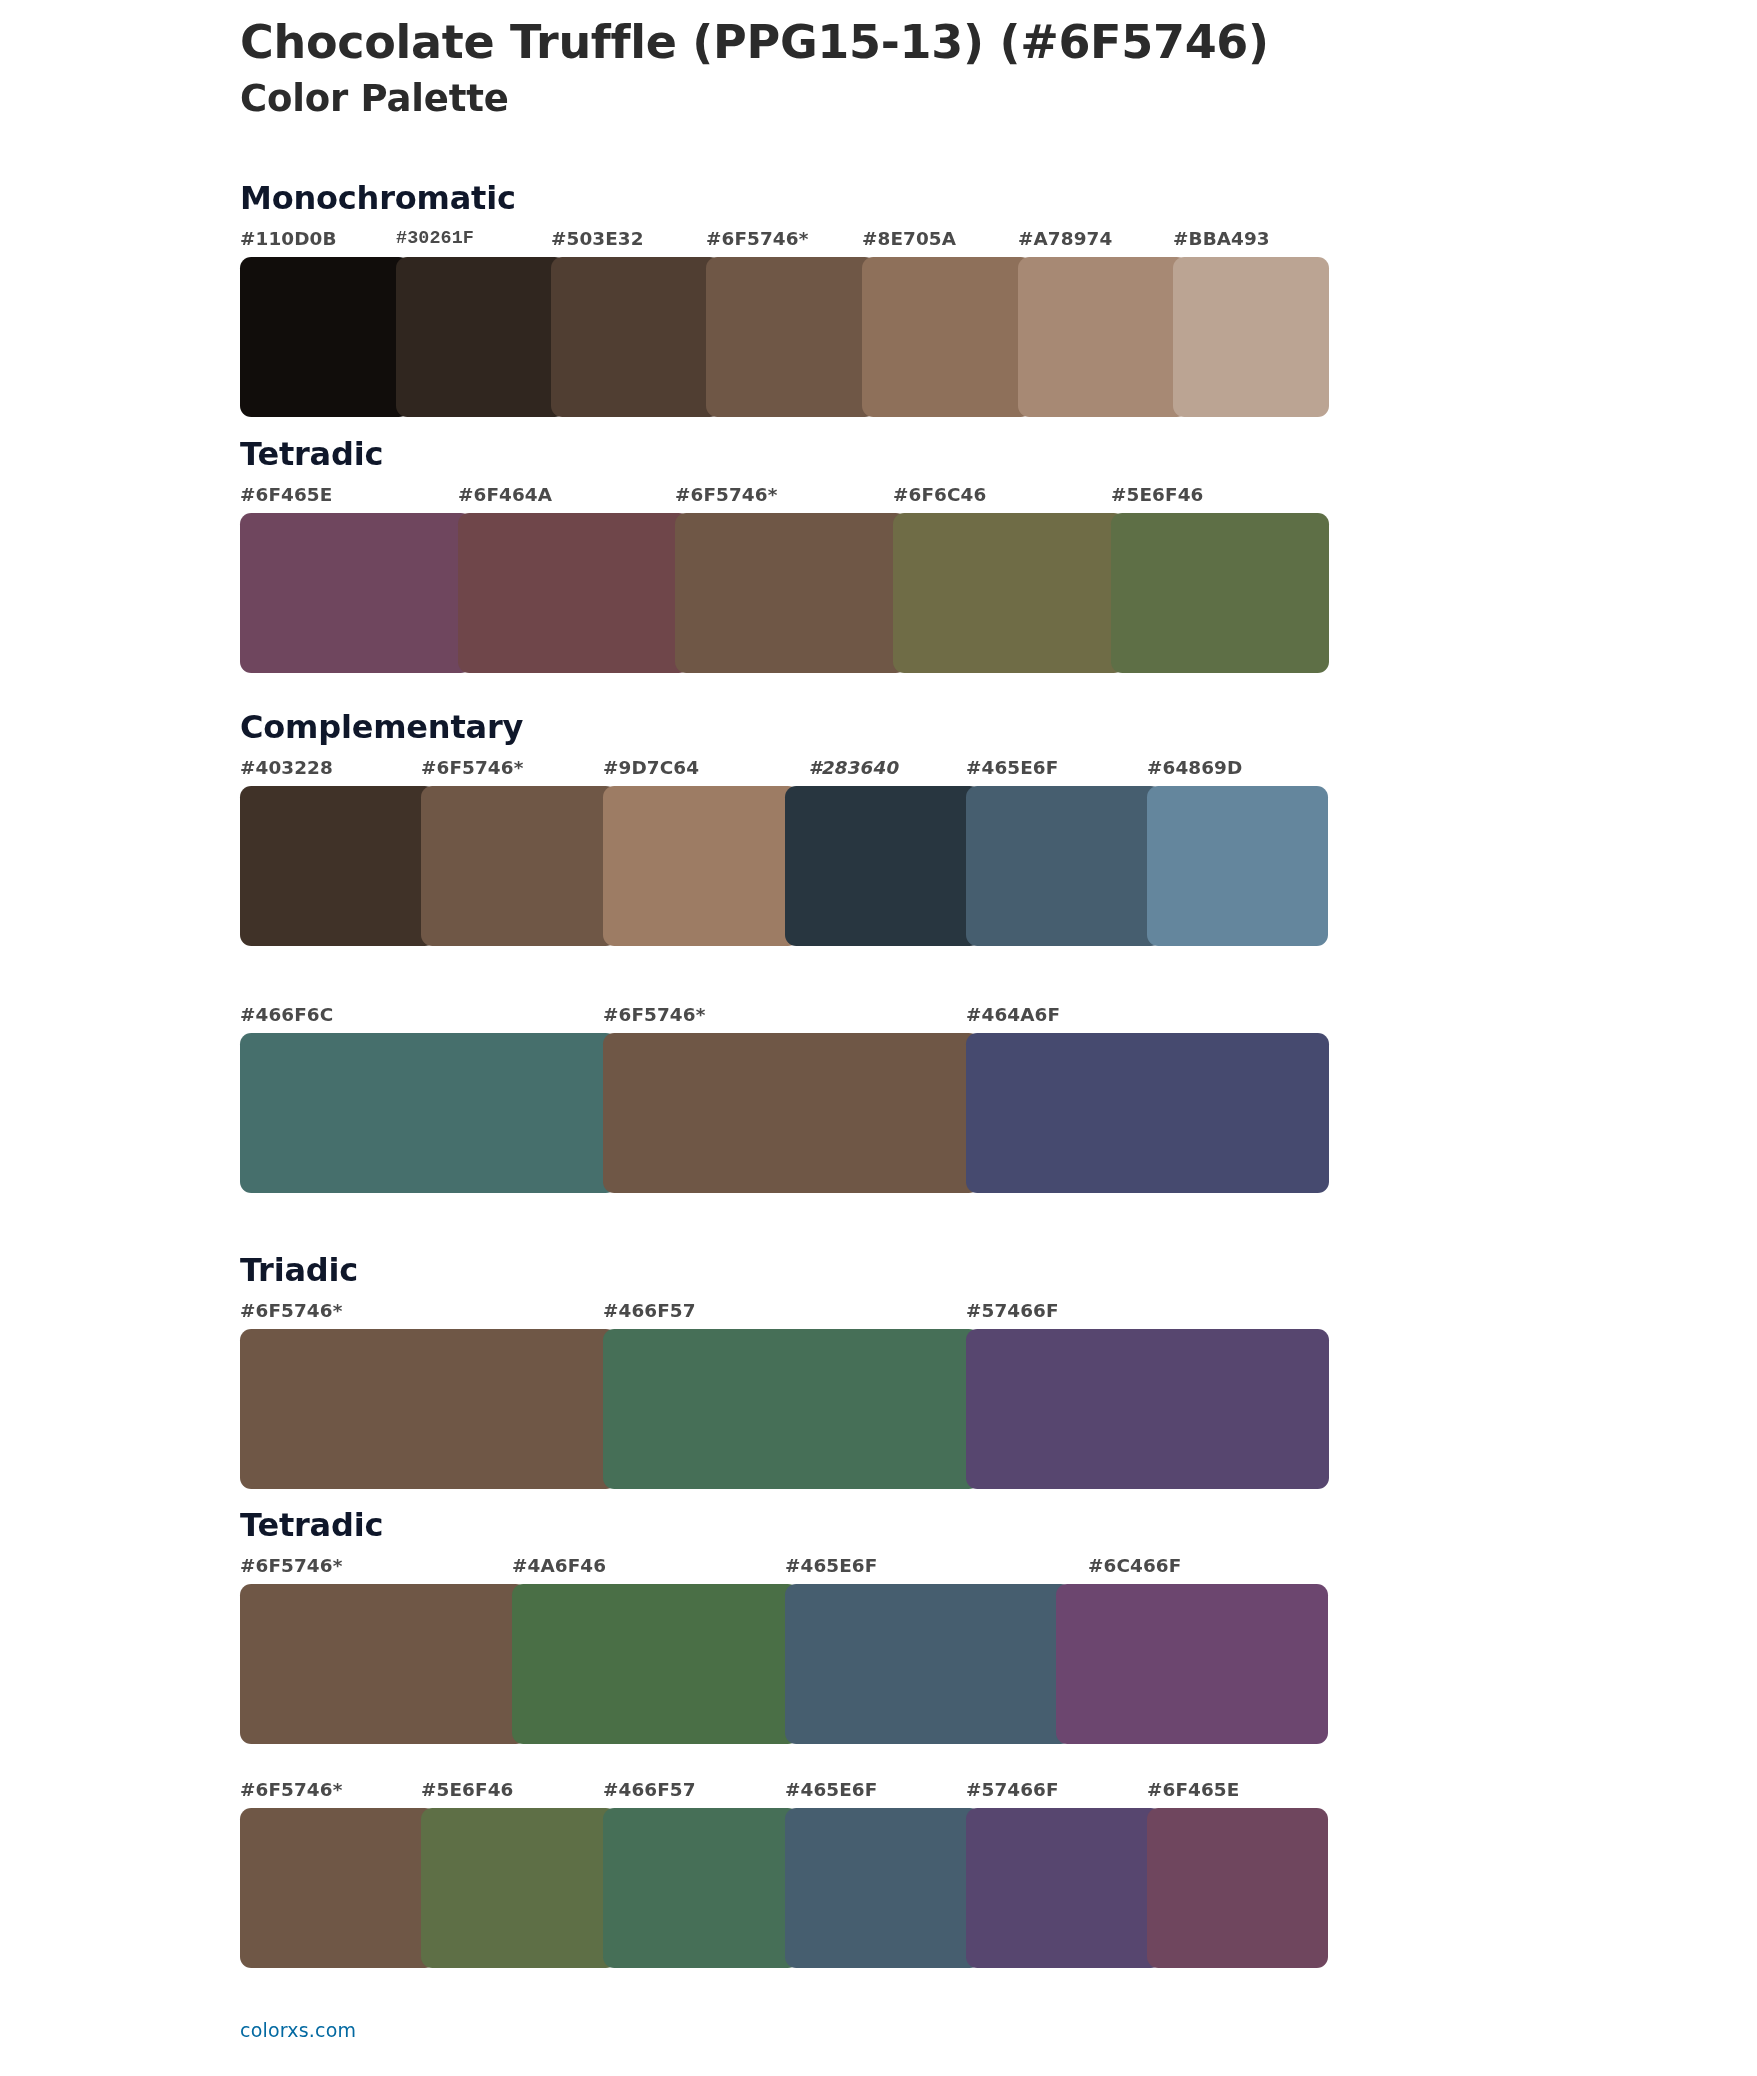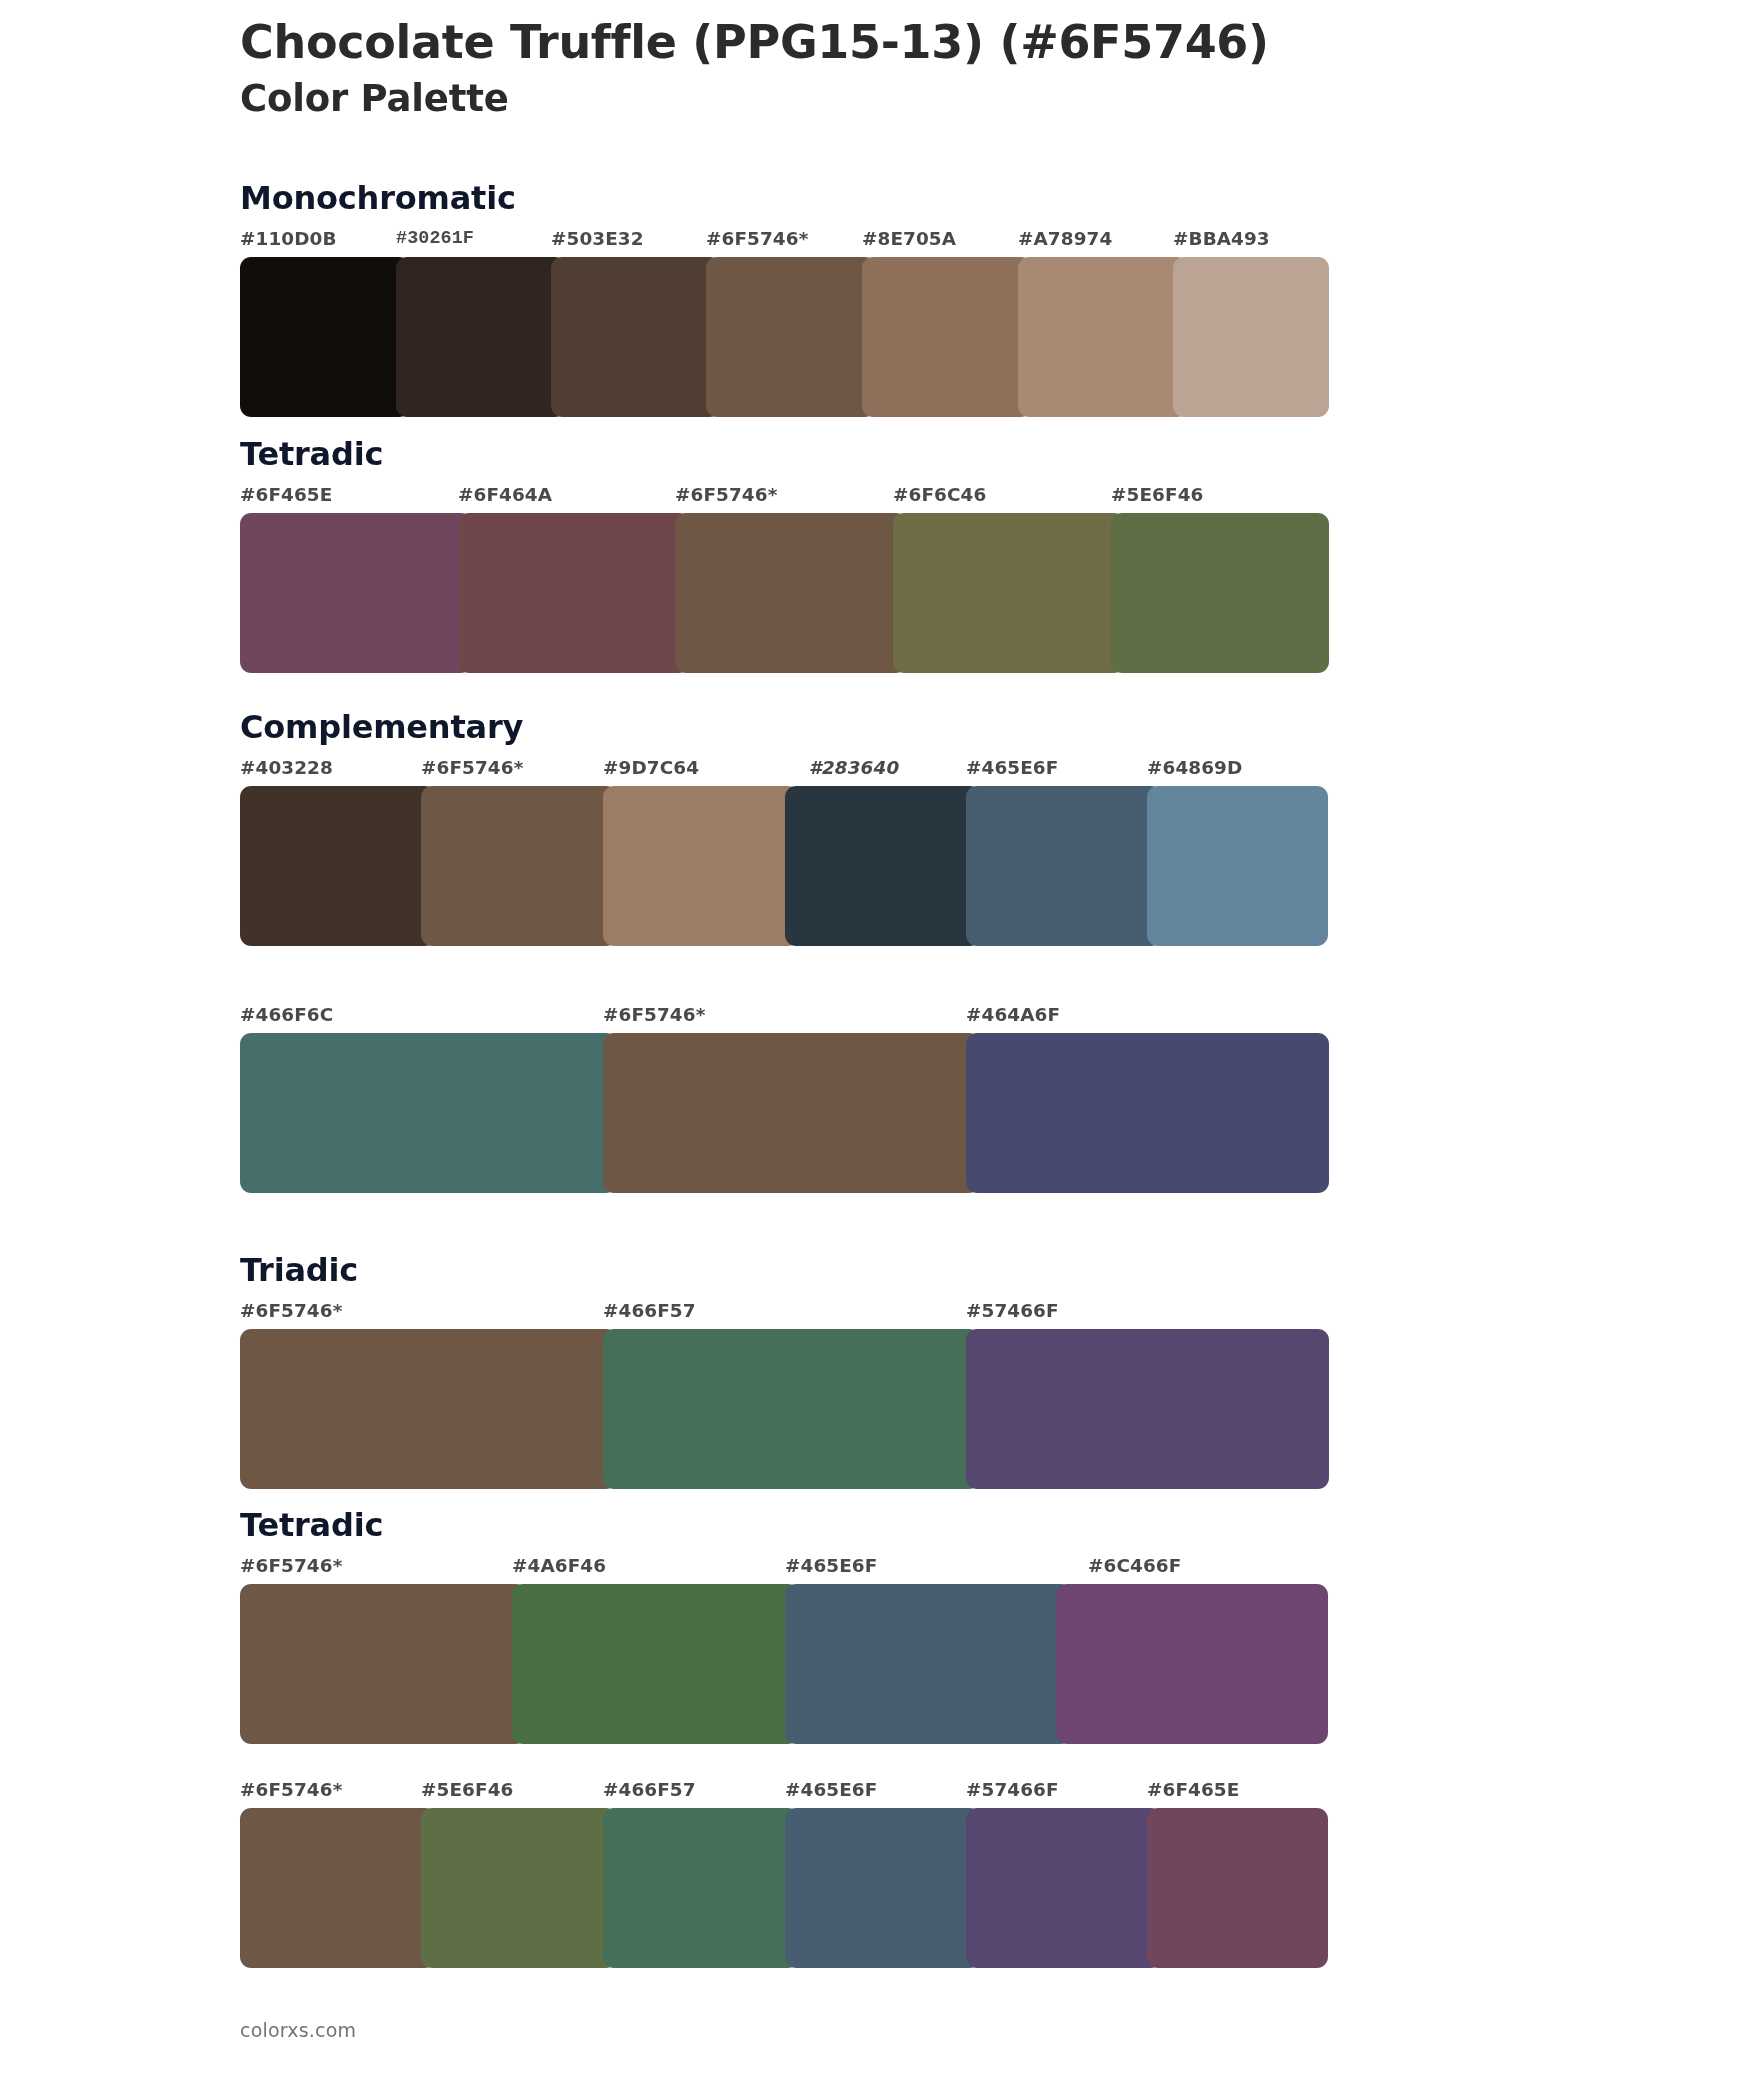--- a/index.html
+++ b/index.html
@@ -100,21 +100,21 @@
     border-radius: 11.2px;
   }
 
   
   .footer {
     position: absolute;
     left: 240px;
     top: 2019px;
     font-size: 19px;
     font-weight: 400;
-    color: #737373;
+    color: #0369a1;
     letter-spacing: 0.2px;
   }
 </style>
 </head>
 <body>
 
 <div class="page">
 
   <div class="header">
     <h1 class="page-title">Chocolate Truffle (PPG15-13) (#6F5746)</h1>

